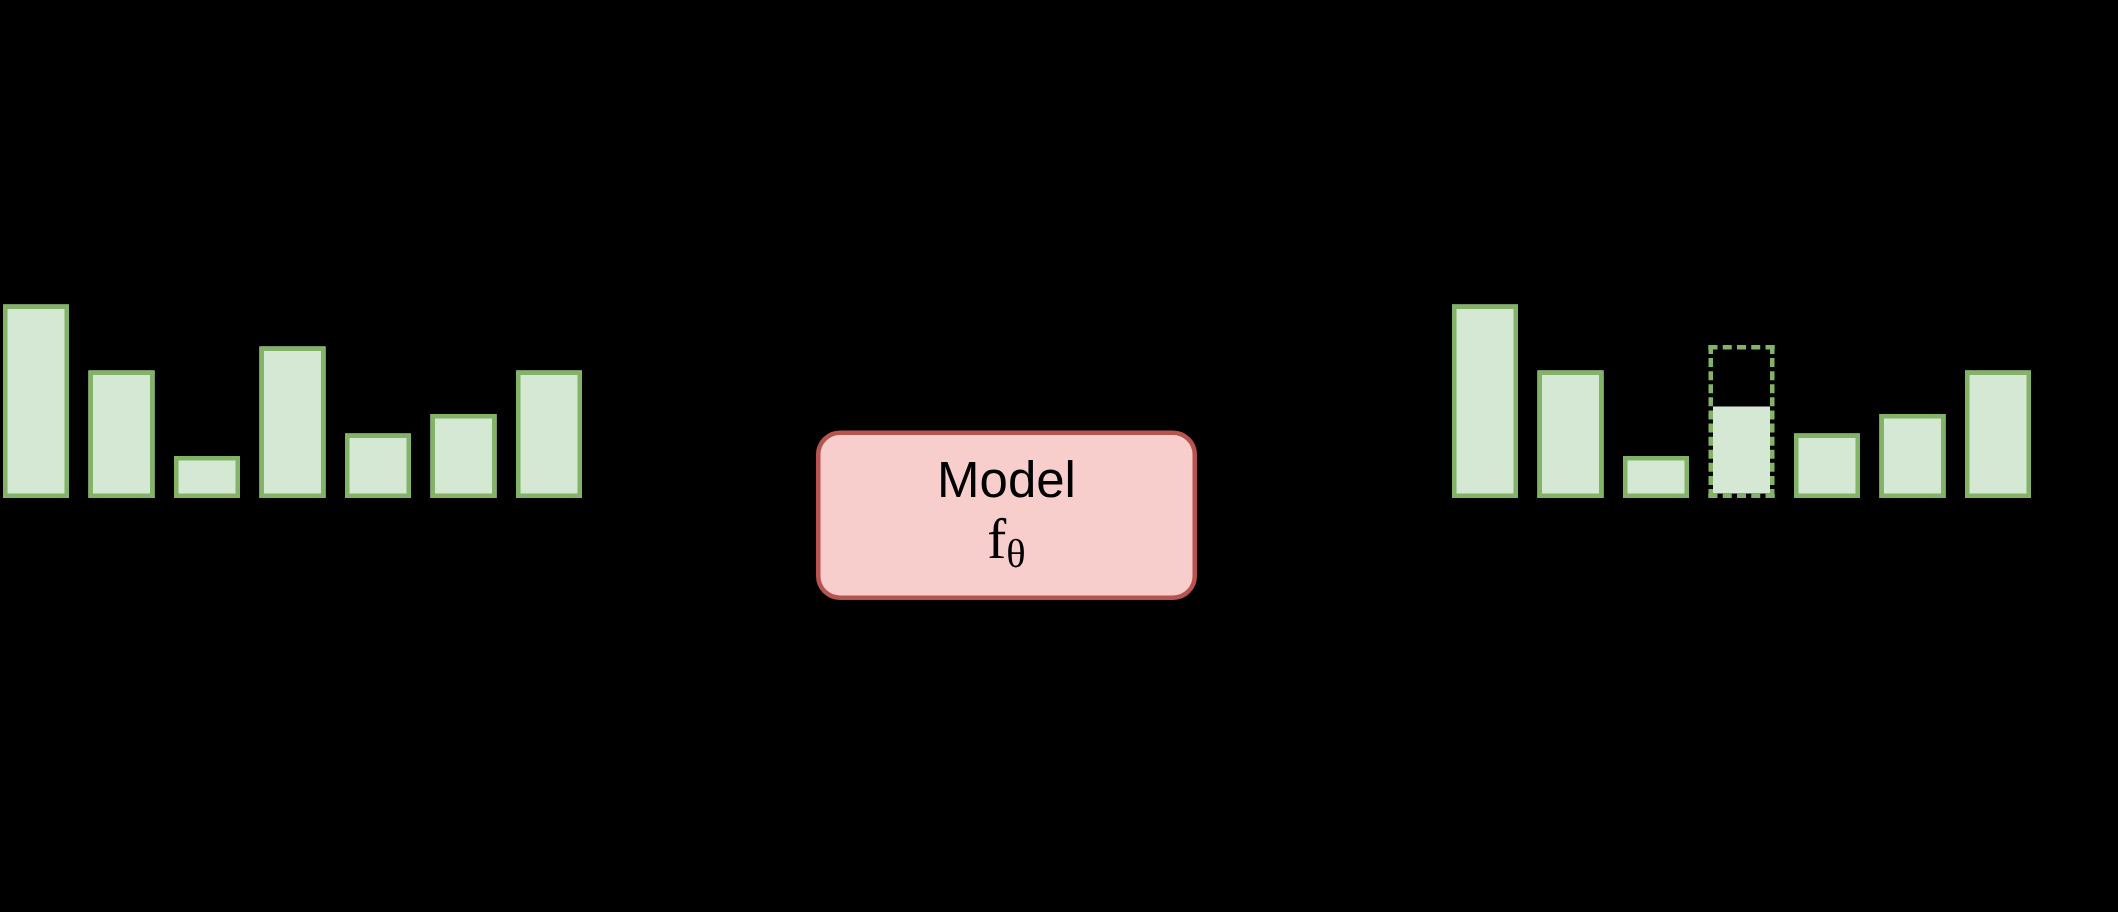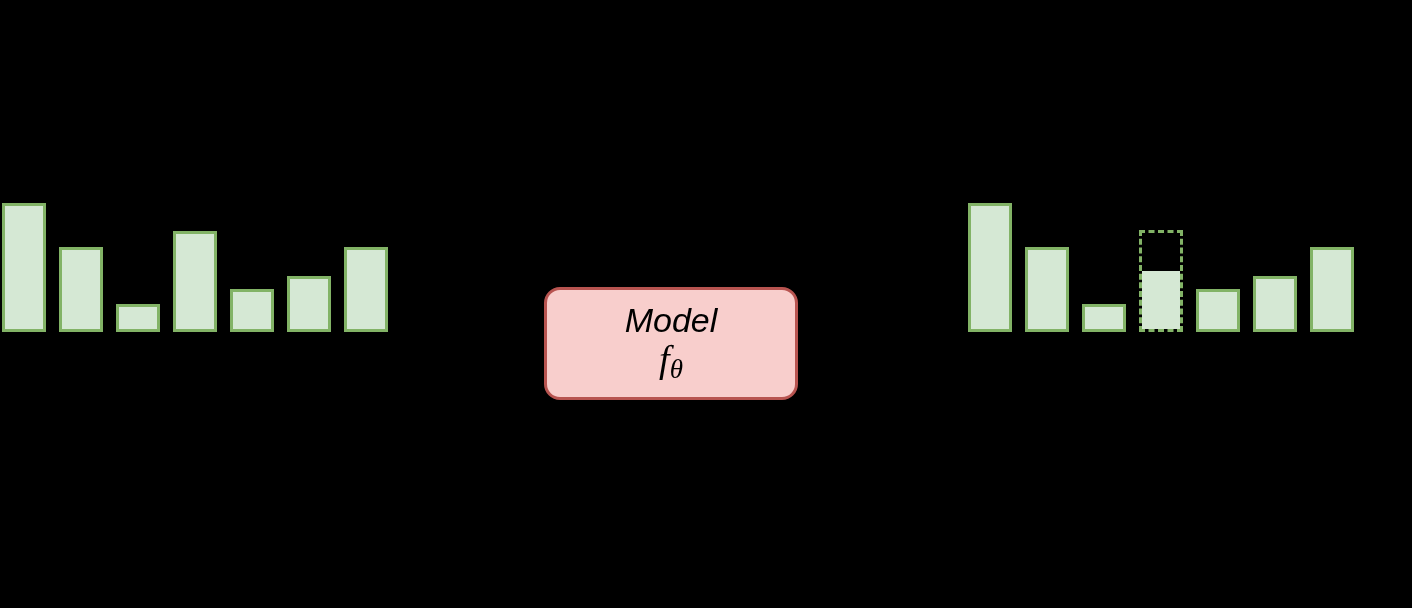--- a/index.html
+++ b/index.html
@@ -53,25 +53,23 @@
     display: flex;
     flex-direction: column;
     align-items: center;
     justify-content: center;
     color: #000000;
   }
   .model-label {
     font-size: 34px;
     line-height: 1.1;
     color: #000000;
-    font-style: italic;
   }
   .model-formula {
     font-family: "Liberation Serif", serif;
-    font-style: italic;
     font-size: 38px;
     line-height: 1.1;
     color: #000000;
   }
   .model-formula .sub {
     font-size: 27px;
     vertical-align: -6px;
   }
 </style>
 </head>

